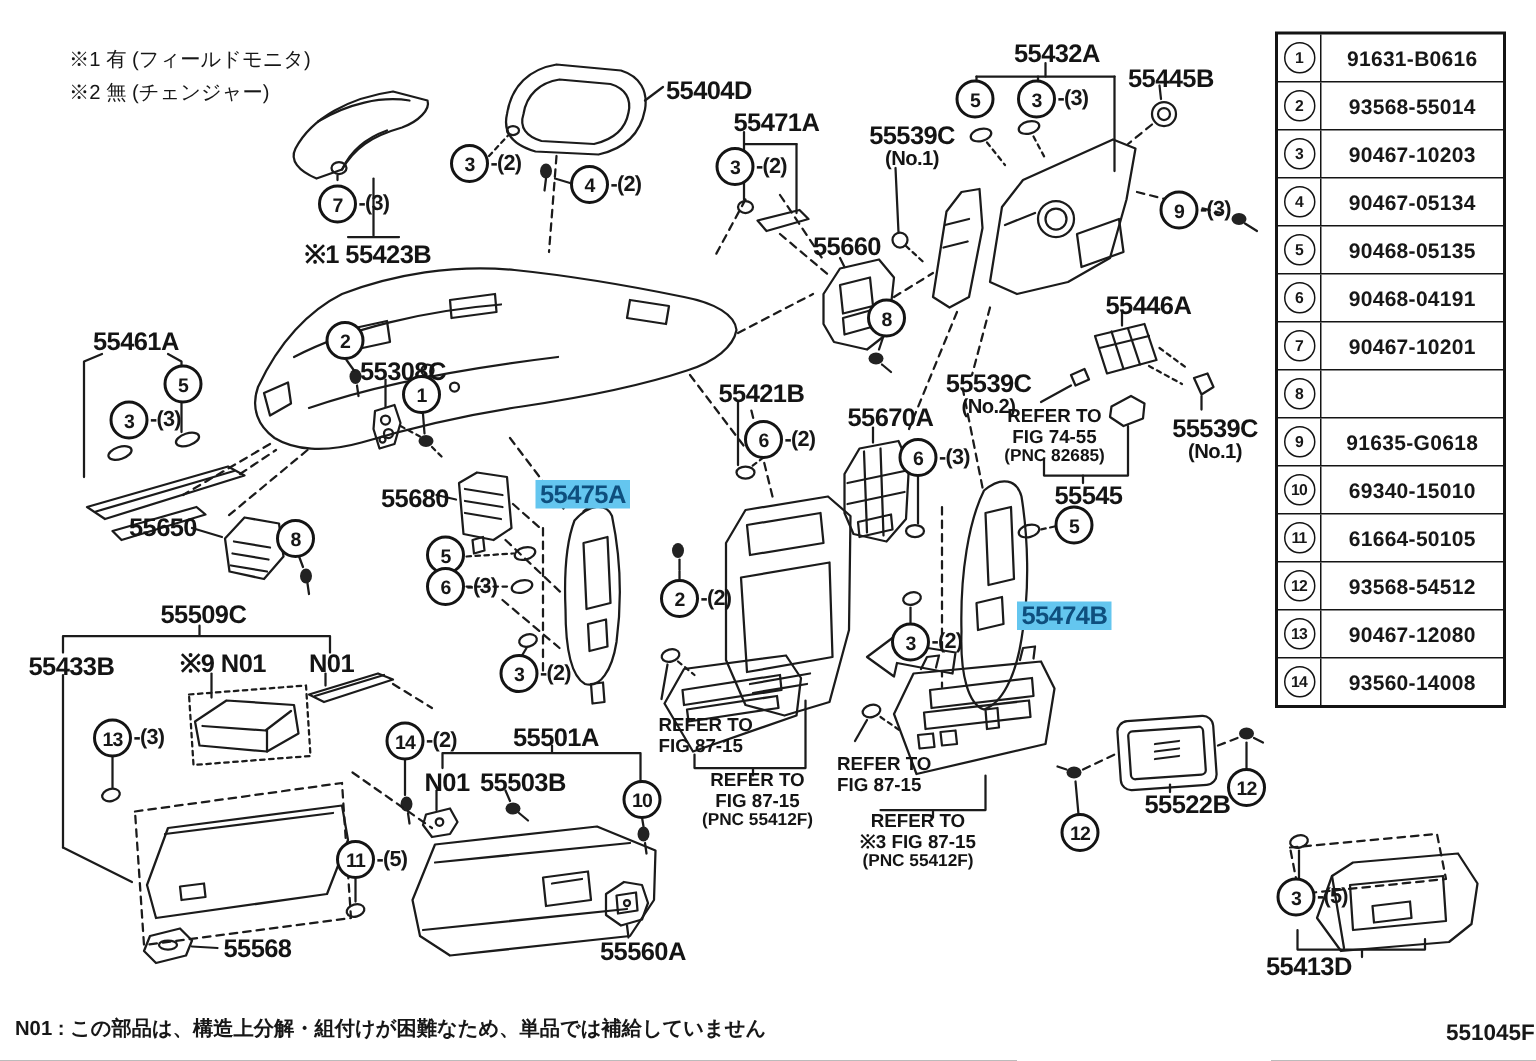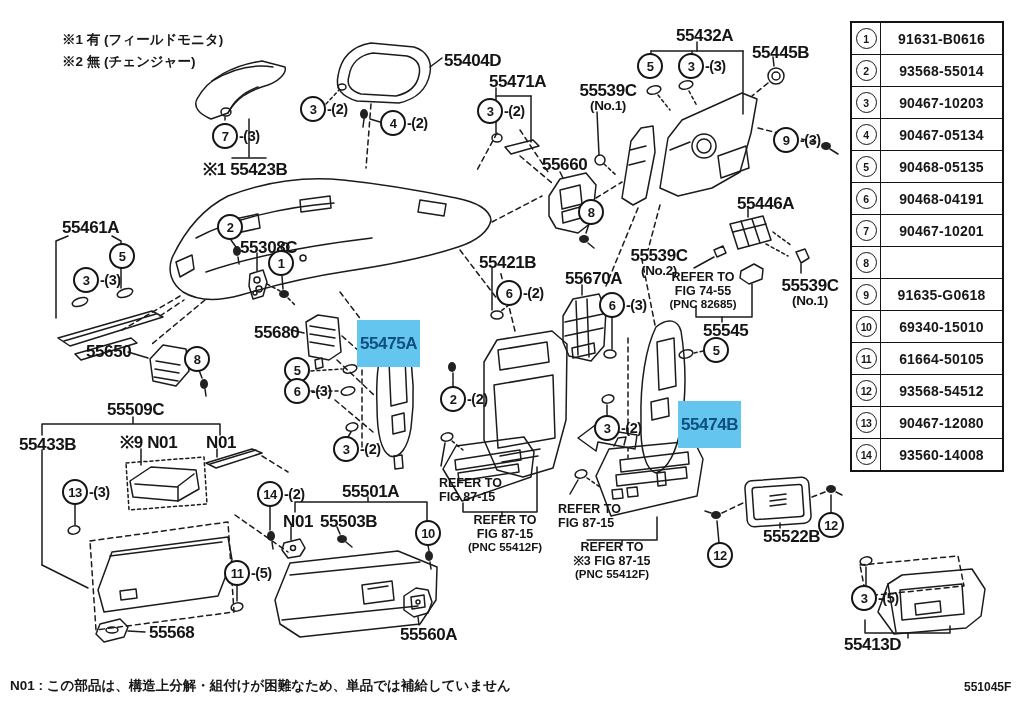--- a/index.html
+++ b/index.html
@@ -11,39 +11,39 @@
   svg.art .wh{fill:#fff;}
   svg.art .dsh{stroke-dasharray:5,4;}
   svg.art .dsh2{stroke-dasharray:3,3;}
 
   .lbl{position:absolute;z-index:3;font-weight:bold;font-size:17px;line-height:17px;
        letter-spacing:-0.4px;white-space:nowrap;color:#141414;}
   .lbl .sub{display:block;font-size:13.5px;line-height:14px;font-weight:bold;text-align:center;}
   .lbl.ctr{text-align:center;}
   .lbl.small{font-size:12.5px;line-height:13.5px;letter-spacing:0;}
   .lbl.small span{display:block;}
-  .lbl.hl{background:var(--highlight_bg,#64c6ef);color:var(--highlight_fg,#0e4f7e);padding:15px 3px;}
+  .lbl.hl{background:var(--highlight_bg,#64c6ef);color:var(--highlight_fg,#0e4f7e);padding:1px 3px;}
 
   .co{position:absolute;z-index:3;display:flex;align-items:center;font-weight:bold;}
   .co .cc{width:22px;height:22px;border:2px solid #141414;border-radius:50%;background:#fff;
           display:flex;align-items:center;justify-content:center;font-size:13px;letter-spacing:-0.5px;}
   .co .cq{margin-left:1px;font-size:14.5px;letter-spacing:-0.5px;}
 
   .ptable{position:absolute;left:850px;top:21px;width:150px;z-index:3;border:2px solid #141414;background:#fff;}
   .prow{display:flex;height:31px;border-bottom:1.6px solid #141414;align-items:stretch;}
   .prow:last-child{border-bottom:none;}
   .pref{width:28px;border-right:1.6px solid #141414;display:flex;align-items:center;justify-content:center;}
   .pcirc{width:19px;height:19px;border:1.6px solid #141414;border-radius:50%;display:flex;
          align-items:center;justify-content:center;font-size:10.5px;font-weight:bold;letter-spacing:-0.5px;}
   .ppart{flex:1;display:flex;align-items:center;justify-content:center;
          font-weight:bold;font-size:14px;letter-spacing:0.2px;}
 
-  .notes{position:absolute;left:46px;top:29px;z-index:3;font-weight:bold;font-size:13.5px;line-height:22px;margin-left:16px;}
+  .notes{position:absolute;left:46px;top:29px;z-index:3;font-weight:normal;font-size:13.5px;line-height:22px;}
   .footnote{position:absolute;left:10px;top:677px;z-index:3;font-weight:bold;font-size:13.5px;}
-  .docnum{position:absolute;left:964px;top:680px;z-index:3;font-size:12px;font-weight:bold;letter-spacing:0;}
+  .docnum{position:absolute;left:964px;top:680px;z-index:3;font-size:15px;font-weight:bold;letter-spacing:0;}
 </style>
 </head>
 <body>
 
 <div id="stage">
 
   <svg class="art" width="1024" height="707" viewBox="0 0 1024 707">
 
     <g>
       <path d="M197,99 C208,78 234,65 262,61 L285,67 C287,73 279,81 268,85 C247,91 236,99 228,113 L211,119 C199,114 193,107 197,99 Z"></path>

